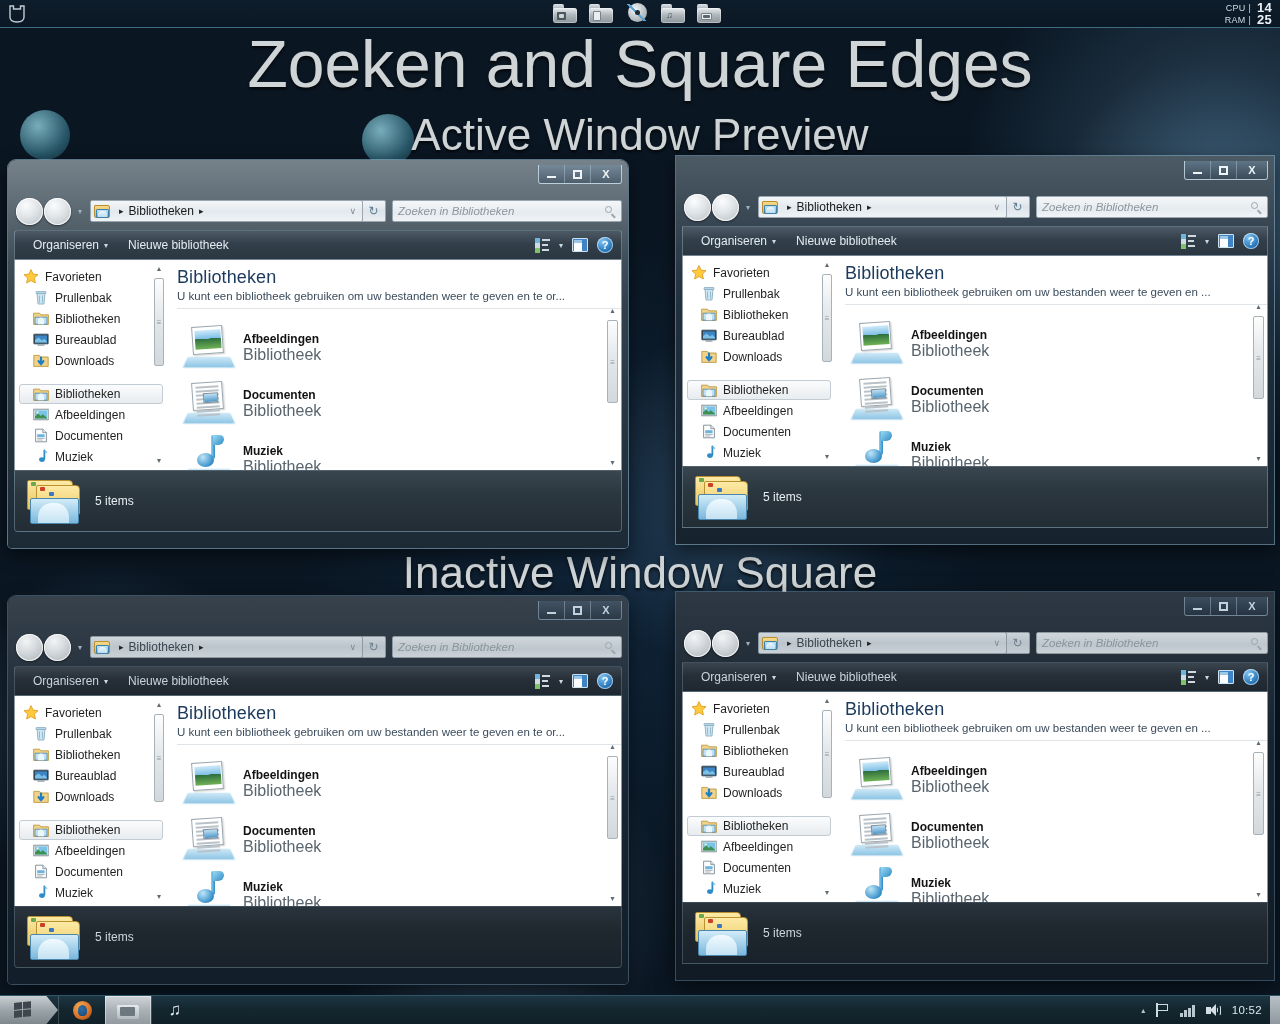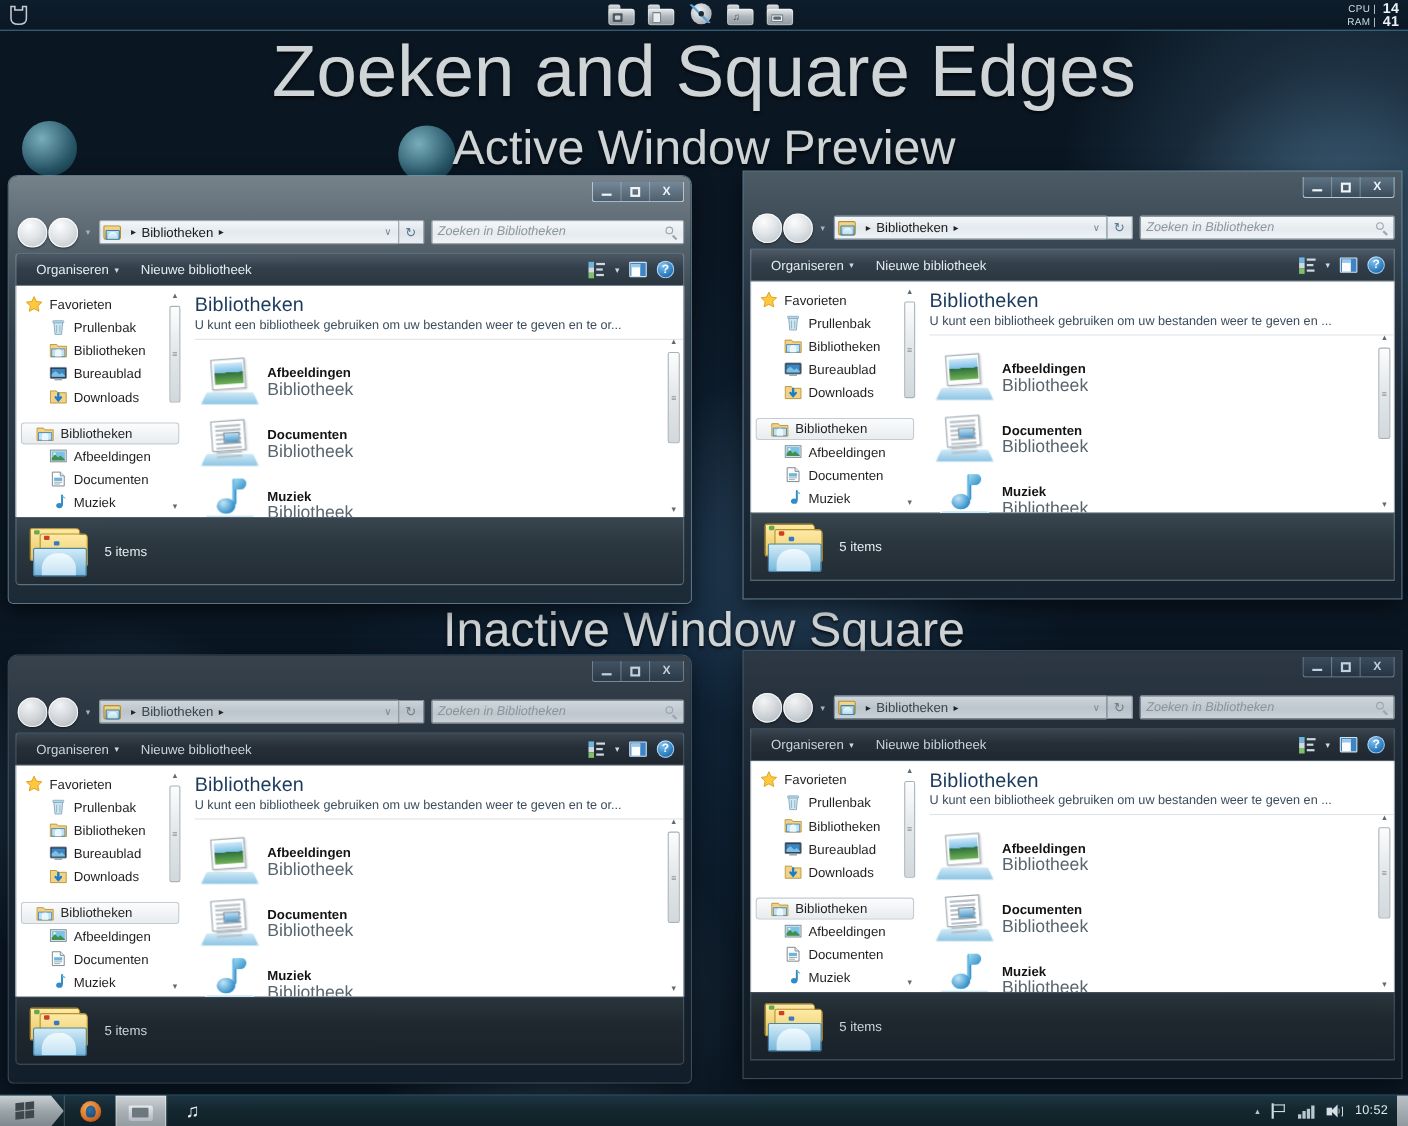--- a/index.html
+++ b/index.html
@@ -311,21 +311,21 @@
     border-left:1px solid #8c98a2; border-right:1px solid #8c98a2;
     overflow:hidden;
   }
   .sidebar {
     width:152px; background:#ffffff; position:relative;
     padding-top:6px;
     overflow:hidden; flex:none;
   }
   .treeitem {
     display:flex; align-items:center; gap:6px;
-    height:21px; font-size:12px; color:#1f1f1f; padding-left:30px;
+    height:21px; font-size:12px; color:#1f1f1f; padding-left:18px;
     white-space:nowrap;
   }
   .treeitem.lvl0 { padding-left:8px; font-size:12px; }
   .treeitem.sel {
     background: linear-gradient(180deg,#fbfcfd,#e8ecef);
     border:1px solid #c3ccd3; border-radius:3px;
     margin:0 4px; padding-left:13px; height:20px;
   }
   .ti-ico { width:16px; height:15px; flex:none; position:relative; }
   .gap { height:13px; }
@@ -569,21 +569,21 @@
 
   <div class="tb-stats">
     <div>
       <span>CPU</span>
       <span>|</span>
       <span class="big">14</span>
     </div>
     <div>
       <span>RAM</span>
       <span>|</span>
-      <span class="big">41</span>
+      <span class="big">25</span>
     </div>
   </div>
 </div>
 
 <div class="big-title" id="title-main">Zoeken and Square Edges</div>
 <div class="big-title" id="title-active">Active Window Preview</div>
 <div class="big-title" id="title-inactive">Inactive Window Square</div>
 
 <div id="windows-host">
     <div class="win round" style="left: 8px; top: 160px; width: 620px; height: 388px;">

